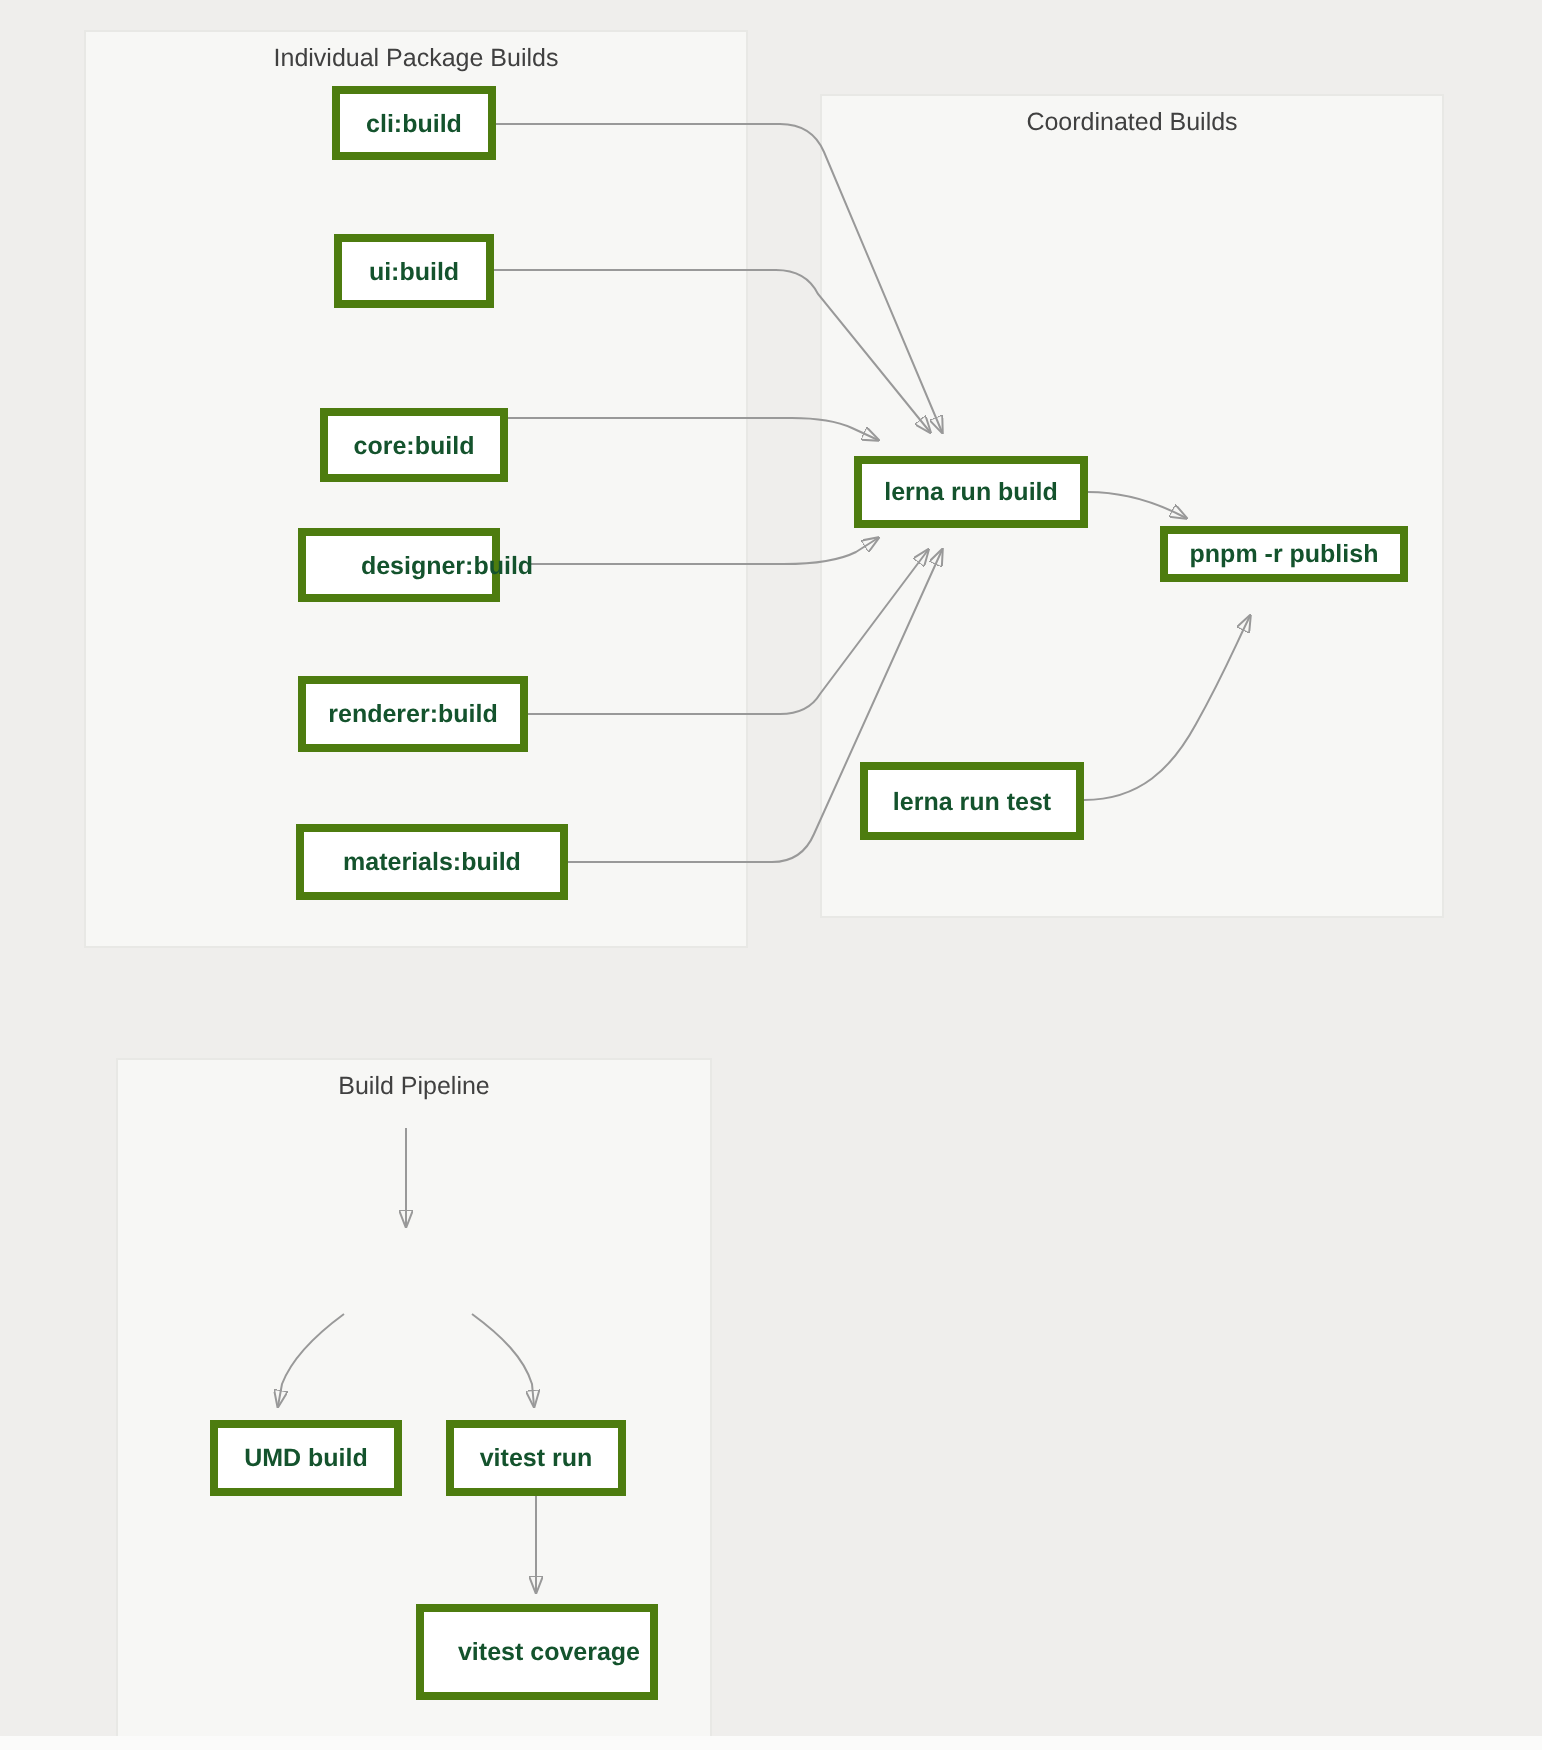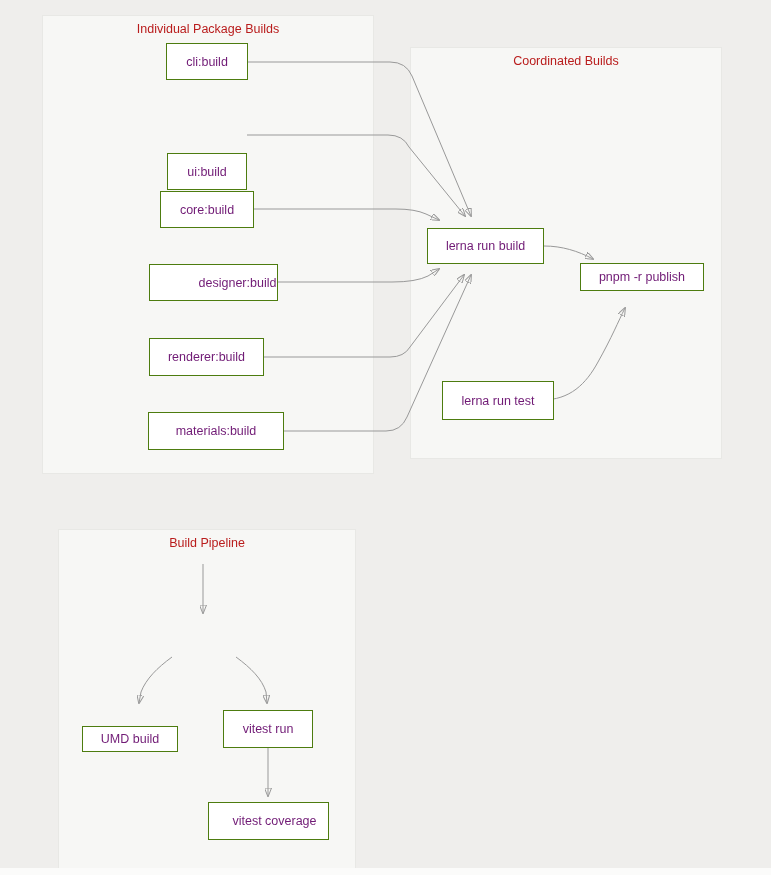--- a/index.html
+++ b/index.html
@@ -21,44 +21,45 @@
     border: 1px solid #e8e8e5;
     box-sizing: border-box;
   }
   .group-title {
     position: absolute;
     top: 6px;
     left: 0;
     right: 0;
     text-align: center;
     font-size: 12.5px;
-    color: #b91c1c;
+    color: #404040;
   }
   .edges {
     position: absolute;
     left: 0;
     top: 0;
     pointer-events: none;
   }
   .edges path {
     fill: none;
     stroke: #999999;
     stroke-width: 1;
   }
   .node {
     position: absolute;
     background: #ffffff;
-    border: 1px solid #4d7c0f;
+    border: 4px solid #4d7c0f;
     box-sizing: border-box;
     display: flex;
     align-items: center;
     justify-content: center;
     font-size: 12.5px;
-    color: #701a75;
+    color: #14532d;
     white-space: nowrap;
+    font-weight: bold;
   }
   .bottom-strip {
     position: absolute;
     left: 0;
     bottom: 0;
     width: 100%;
     height: 7px;
     background: #fbfbfa;
   }
 </style>
@@ -93,28 +94,28 @@
     <path d="M266,431 L386,431 Q401,431 407,417 L471,275" marker-end="url(#arrow)"></path>
     <path d="M544,246 C562,246 578,251 593,259" marker-end="url(#arrow)"></path>
     <path d="M542,400 C570,400 586,384 598,362 C612,337 618,322 625,308" marker-end="url(#arrow)"></path>
     <path d="M203,564 L203,613" marker-end="url(#arrow)"></path>
     <path d="M172,657 C157,668 146,679 141,692 L139,703" marker-end="url(#arrow)"></path>
     <path d="M236,657 C251,668 262,679 266,692 L267,703" marker-end="url(#arrow)"></path>
     <path d="M268,748 L268,796" marker-end="url(#arrow)"></path>
   </svg>
 
   <div class="node" style="left:166px; top:43px; width:82px; height:37px;">cli:build</div>
-  <div class="node" style="left:167px; top:117px; width:80px; height:37px;margin-top:36px;">ui:build</div>
-  <div class="node" style="left:160px; top:191px; width:94px; height:37px;text-align:center;">core:build</div>
-  <div class="node" style="left:149px; top:264px; width:129px; height:37px;padding-left:48px;">designer:build</div>
+  <div class="node" style="left:167px; top:117px; width:80px; height:37px;">ui:build</div>
+  <div class="node" style="left:160px; top:204px; width:94px; height:37px;text-align:center;">core:build</div>
+  <div class="node" style="left:149px; top:264px; width:101px; height:37px;padding-left:48px;">designer:build</div>
   <div class="node" style="left:149px; top:338px; width:115px; height:38px;">renderer:build</div>
   <div class="node" style="left:148px; top:412px; width:136px; height:38px;">materials:build</div>
 
   <div class="node" style="left:427px; top:228px; width:117px; height:36px;">lerna run build</div>
   <div class="node" style="left:580px; top:263px; width:124px; height:28px;">pnpm -r publish</div>
-  <div class="node" style="left:442px; top:381px; width:112px; height:39px;">lerna run test</div>
+  <div class="node" style="left:430px; top:381px; width:112px; height:39px;">lerna run test</div>
 
-  <div class="node" style="left:82px; top:710px; width:96px; height:26px;margin-top:16px;">UMD build</div>
+  <div class="node" style="left:105px; top:710px; width:96px; height:38px;">UMD build</div>
   <div class="node" style="left:223px; top:710px; width:90px; height:38px;">vitest run</div>
-  <div class="node" style="left:208px; top:802px; width:121px; height:38px;padding-left:12px;">vitest coverage</div>
+  <div class="node" style="left:208px; top:802px; width:121px; height:48px;padding-left:12px;">vitest coverage</div>
 
   <div class="bottom-strip"></div>
 </div>
 
 </body></html>

